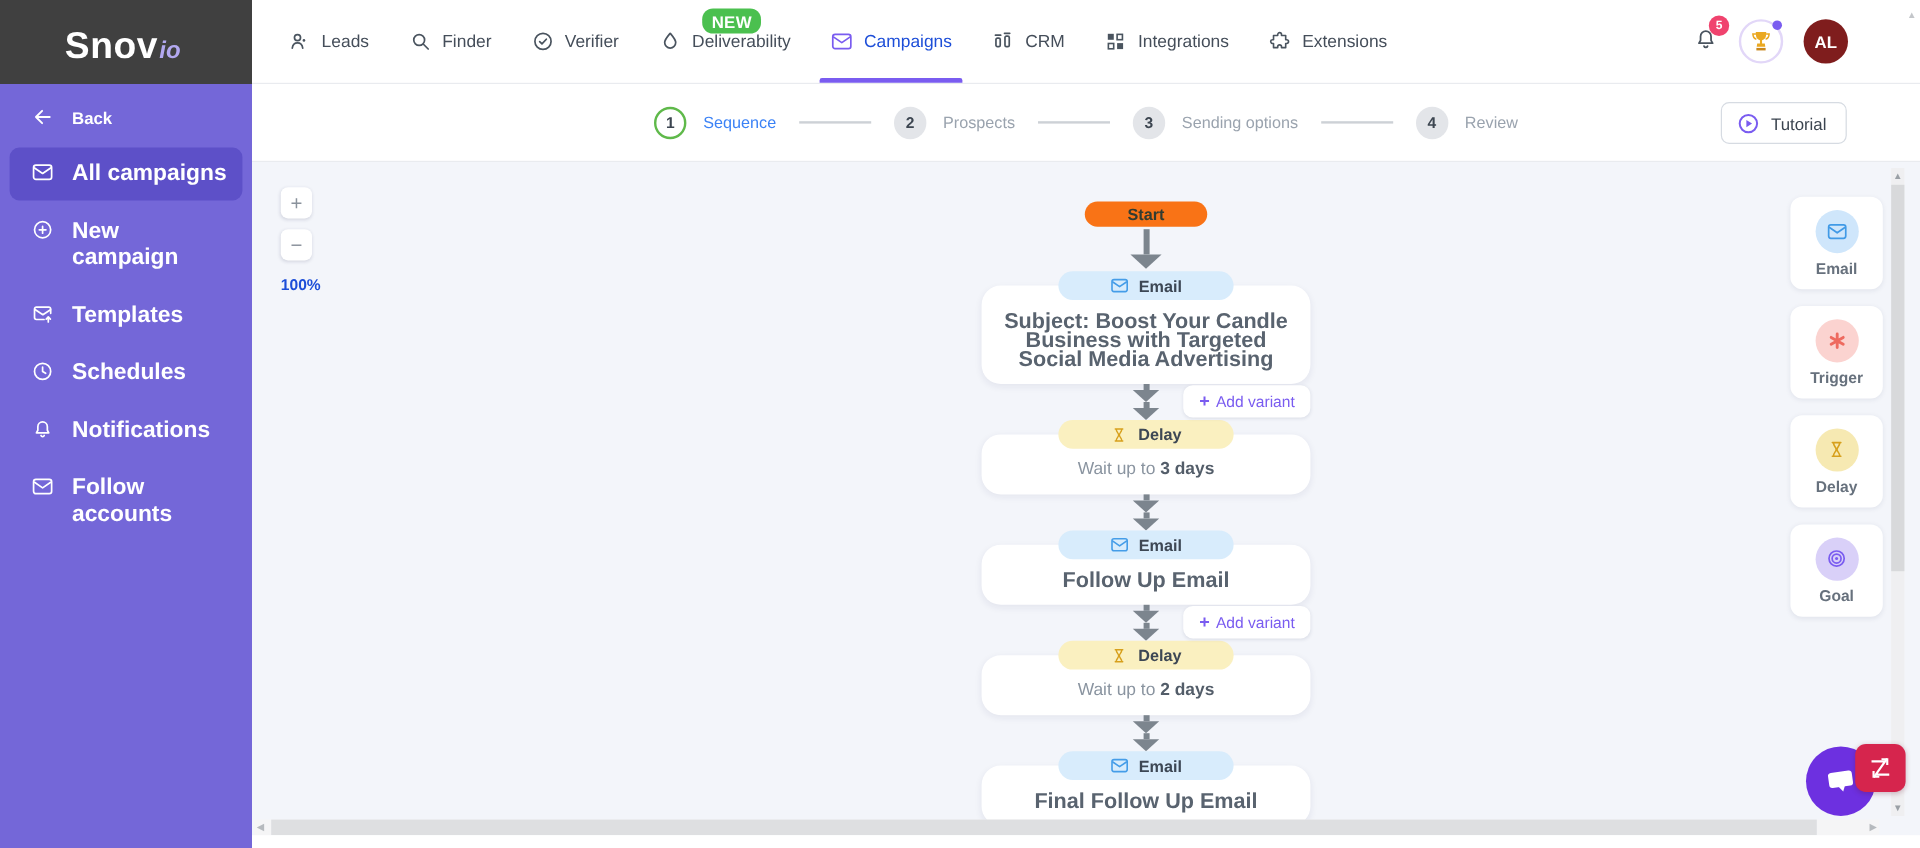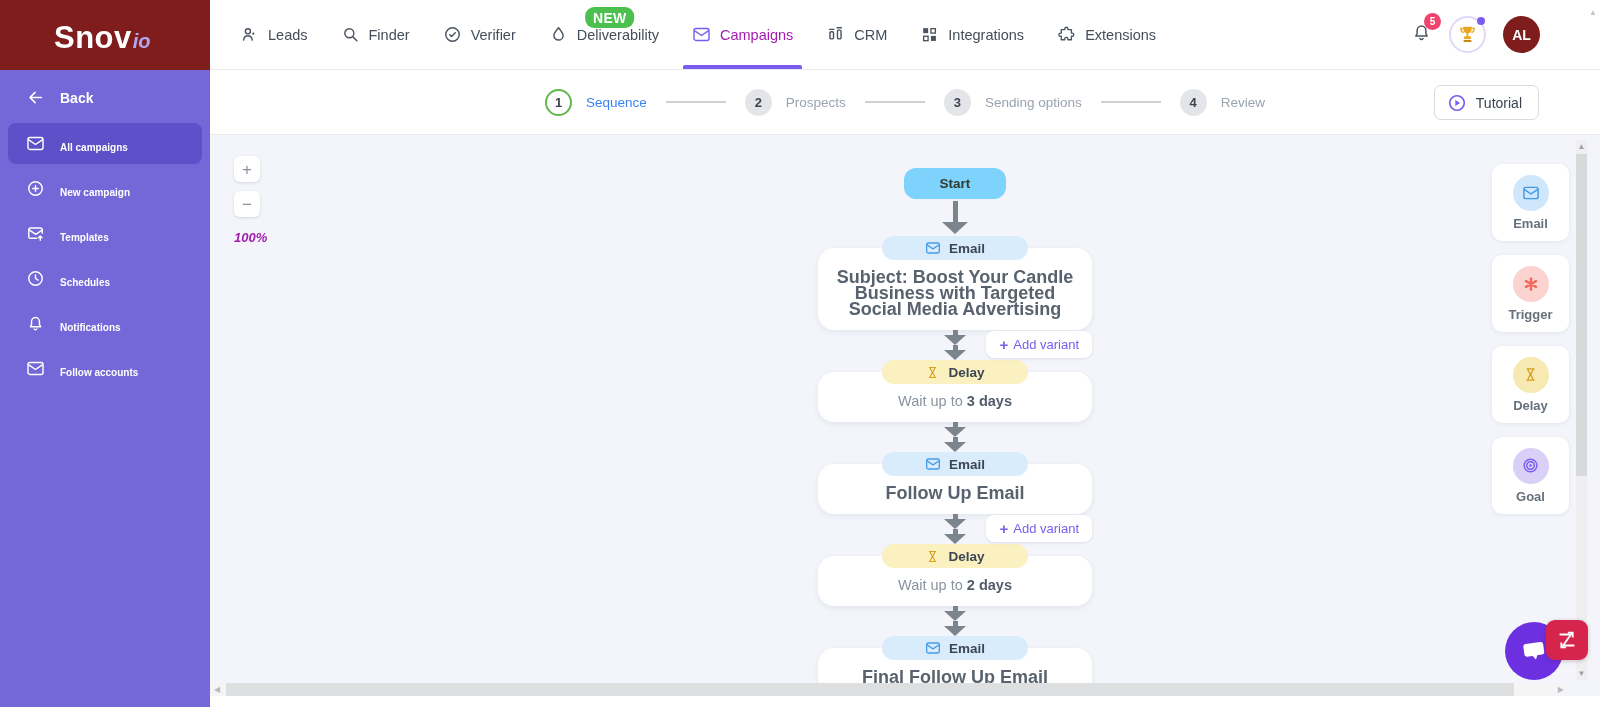--- a/index.html
+++ b/index.html
@@ -2,38 +2,38 @@
 <html><head>
 <meta charset="utf-8">
 <style>
   * { margin:0; padding:0; box-sizing:border-box; }
   html,body { width:1600px; height:707px; overflow:hidden; }
   body { font-family:"Liberation Sans","DejaVu Sans",sans-serif; background:#fff; position:relative; }
   .app { display:flex; width:1600px; height:707px; }
 
   
   .sidebar { width:210px; min-width:210px; background:#7467d8; color:#fff; display:flex; flex-direction:column; }
-  .logo { height:70px; background:#7f1d1d; display:flex; align-items:baseline; padding:20px 0 0 54px; }
+  .logo { height:70px; background:#404040; display:flex; align-items:baseline; padding:20px 0 0 54px; }
   .logo .brand-main { font-size:31px; font-weight:700; letter-spacing:.5px; color:#fff; }
   .logo .brand-suffix { font-size:20px; font-weight:700; font-style:italic; color:#b3a8f0; margin-left:1px; }
   .side-back { display:flex; align-items:center; gap:15px; padding:18px 16px 14px 26px; font-size:14px; font-weight:700; cursor:pointer; }
-  .side-item { display:flex; align-items:flex-end; gap:15px; margin:2px 8px; padding:11px 10px 11px 18px; border-radius:8px; font-size:10px; font-weight:700; cursor:pointer; }
+  .side-item { display:flex; align-items:flex-start; gap:15px; margin:2px 8px; padding:11px 10px 11px 18px; border-radius:8px; font-size:19px; font-weight:700; cursor:pointer; }
   .side-item.active { background:#5d50c8; }
   .side-icon { width:19px; height:19px; display:flex; align-items:center; justify-content:center; flex:none; }
   .side-icon svg { display:block; }
 
   
   .main { flex:1; display:flex; flex-direction:column; height:707px; }
 
   
   .topnav { height:70px; min-height:70px; background:#fff; border-bottom:1px solid #e9ebef; display:flex; align-items:center; padding:0 60px 0 30px; }
   .nav-items { display:flex; align-items:center; gap:33px; height:100%; }
   .nav-item { position:relative; height:100%; display:flex; align-items:center; gap:9px; font-size:14.5px; font-weight:500; color:#454e5a; cursor:pointer; white-space:nowrap; }
   .nav-item svg { display:block; }
-  .nav-item.active { color:#a21caf;justify-content:flex-end; }
+  .nav-item.active { color:#1d4ed8;justify-content:flex-end; }
   .nav-item.active::after { content:""; position:absolute; left:-9px; right:-9px; bottom:0; height:4px; background:#7a5cf0; border-radius:2px 2px 0 0; }
   .nav-badge { position:absolute; top:7px; left:50%; transform:translateX(-38%); background:#4bc04f; color:#fff; font-size:14px; font-weight:700; padding:2.5px 8px; border-radius:9px; letter-spacing:.3px; }
   .nav-right { margin-left:auto; display:flex; align-items:center; gap:17px; }
   .bell-wrap { position:relative; cursor:pointer; }
   .bell-badge { position:absolute; top:-9px; right:-9px; background:#f0436e; color:#fff; width:17px; height:17px; border-radius:50%; font-size:10px; font-weight:700; display:flex; align-items:center; justify-content:center; }
   .trophy { width:37px; height:37px; border-radius:50%; border:2px solid #e2d7f8; background:#fff; display:flex; align-items:center; justify-content:center; position:relative; cursor:pointer; }
   .trophy-dot { position:absolute; top:-1px; right:-1px; width:8px; height:8px; border-radius:50%; background:#7a5cf0; }
   .avatar { width:37px; height:37px; border-radius:50%; background:#7f1d1d; color:#fff; font-size:14px; font-weight:700; display:flex; align-items:center; justify-content:center; cursor:pointer; }
 
   
@@ -45,24 +45,24 @@
   .step-label { font-size:13.5px; color:#9aa3ae; }
   .step.active .step-label { color:#3b82f6; }
   .step-line { width:60px; height:2px; background:#cdd1d6; margin:0 19px; }
   .tutorial-btn { position:absolute; right:61px; top:15px; height:35px; padding:0 16px 0 12px; background:#fff; border:1px solid #d6dbe2; border-radius:7px; display:flex; align-items:center; gap:9px; font-size:14px; color:#3b444f; cursor:pointer; }
 
   
   .canvas { flex:1; position:relative; background:#f3f5fa; overflow:hidden; }
 
   .zoom-controls { position:absolute; left:24px; top:21px; display:flex; flex-direction:column; }
   .zoom-btn { width:26px; height:26px; background:#fff; border:none; border-radius:6px; box-shadow:0 1px 3px rgba(25,35,80,.14); color:#8a929c; font-size:17px; line-height:1; display:flex; align-items:center; justify-content:center; cursor:pointer; margin-bottom:9px; font-family:inherit; }
-  .zoom-level { margin-top:4px; font-size:13px; font-weight:700; color:#a21caf;font-style:italic; }
+  .zoom-level { margin-top:4px; font-size:13px; font-weight:700; color:#1d4ed8; }
 
   .flow { position:absolute; left:608px; top:33px; width:274px; display:flex; flex-direction:column; align-items:center; }
-  .start-pill { width:102px; height:31px; background:#7dd3fc; border-radius:12px; display:flex; align-items:center; justify-content:center; font-size:13.5px; font-weight:600; color:#323b30; }
+  .start-pill { width:102px; height:21px; background:#f97316; border-radius:12px; display:flex; align-items:center; justify-content:center; font-size:13.5px; font-weight:600; color:#323b30; }
   .aline { width:5px; background:#7c858e; }
   .ahead { width:0; height:0; border-left:13px solid transparent; border-right:13px solid transparent; border-top:12px solid #7c858e; }
   .conn-start { display:flex; flex-direction:column; align-items:center; height:37px; padding-top:2px; }
   .conn-start .aline { height:21px; }
   .conn { position:relative; width:100%; height:30px; display:flex; flex-direction:column; align-items:center; }
   .conn .aline { height:5px; }
   .conn .ahead { border-left-width:11px; border-right-width:11px; border-top-width:10px; }
   .add-variant { position:absolute; right:0; top:1px; height:27px; background:#fff; border-radius:8px; box-shadow:0 1px 3px rgba(25,35,80,.10); display:flex; align-items:center; justify-content:center; gap:5px; padding:0 13px; color:#7a5cf0; font-size:13px; font-weight:500; cursor:pointer; z-index:3; }
   .add-variant .plus { font-size:15px; font-weight:600; }
 

